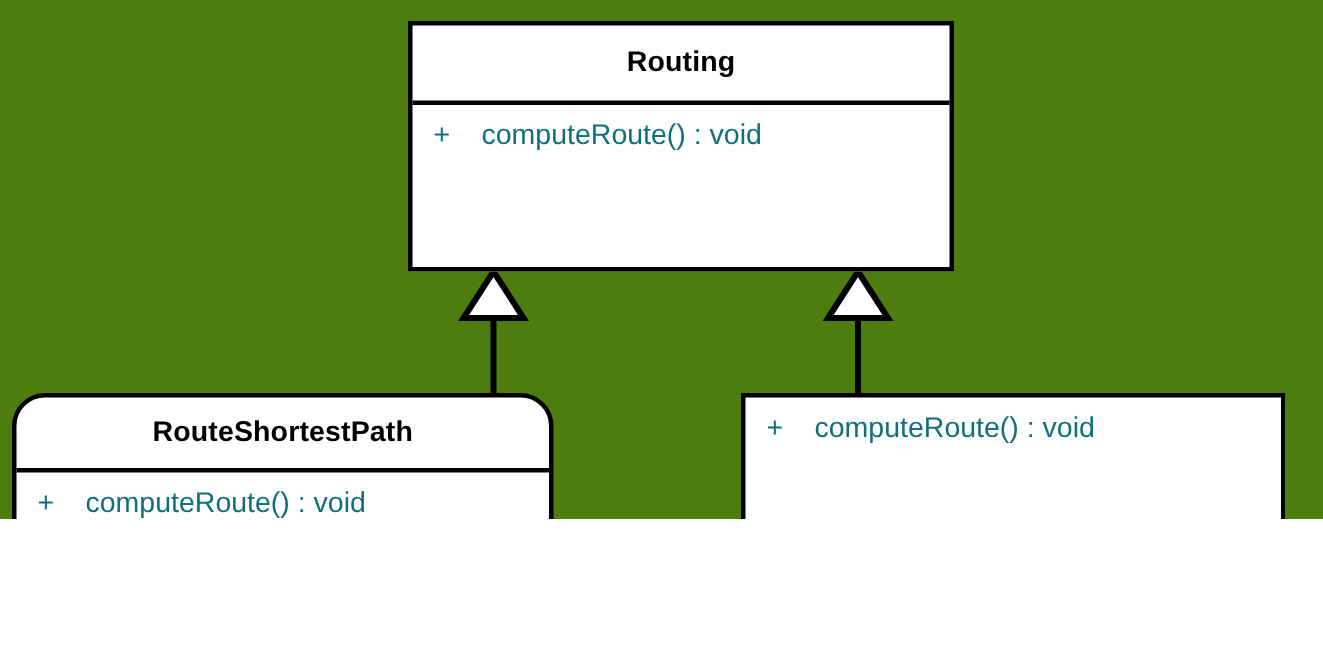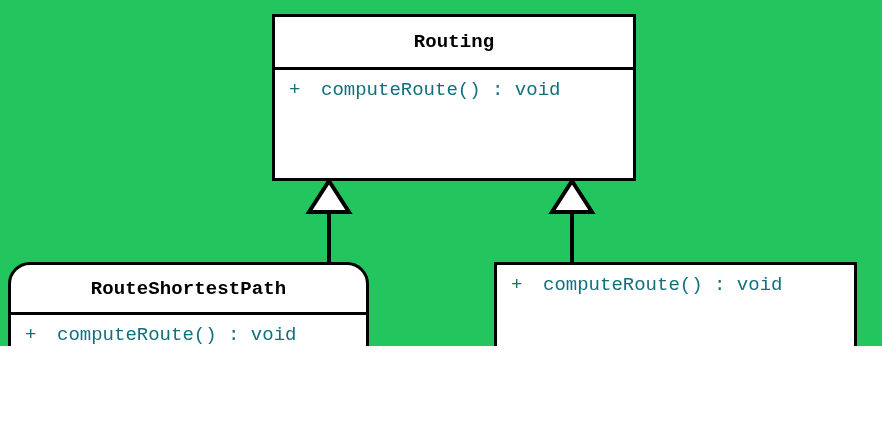--- a/index.html
+++ b/index.html
@@ -8,23 +8,22 @@
     padding: 0;
     background: #ffffff;
   }
   body {
     font-family: "Liberation Sans", sans-serif;
   }
   #diagram-canvas {
     position: relative;
     width: 882px;
     height: 346px;
-    background: #22c55e;
+    background: #4d7c0f;
     overflow: hidden;
-    font-family: Liberation Mono, monospace;
   }
 
   
   .uml-class {
     position: absolute;
     box-sizing: border-box;
     background: #ffffff;
     border: 3px solid #000000;
     display: flex;
     flex-direction: column;

